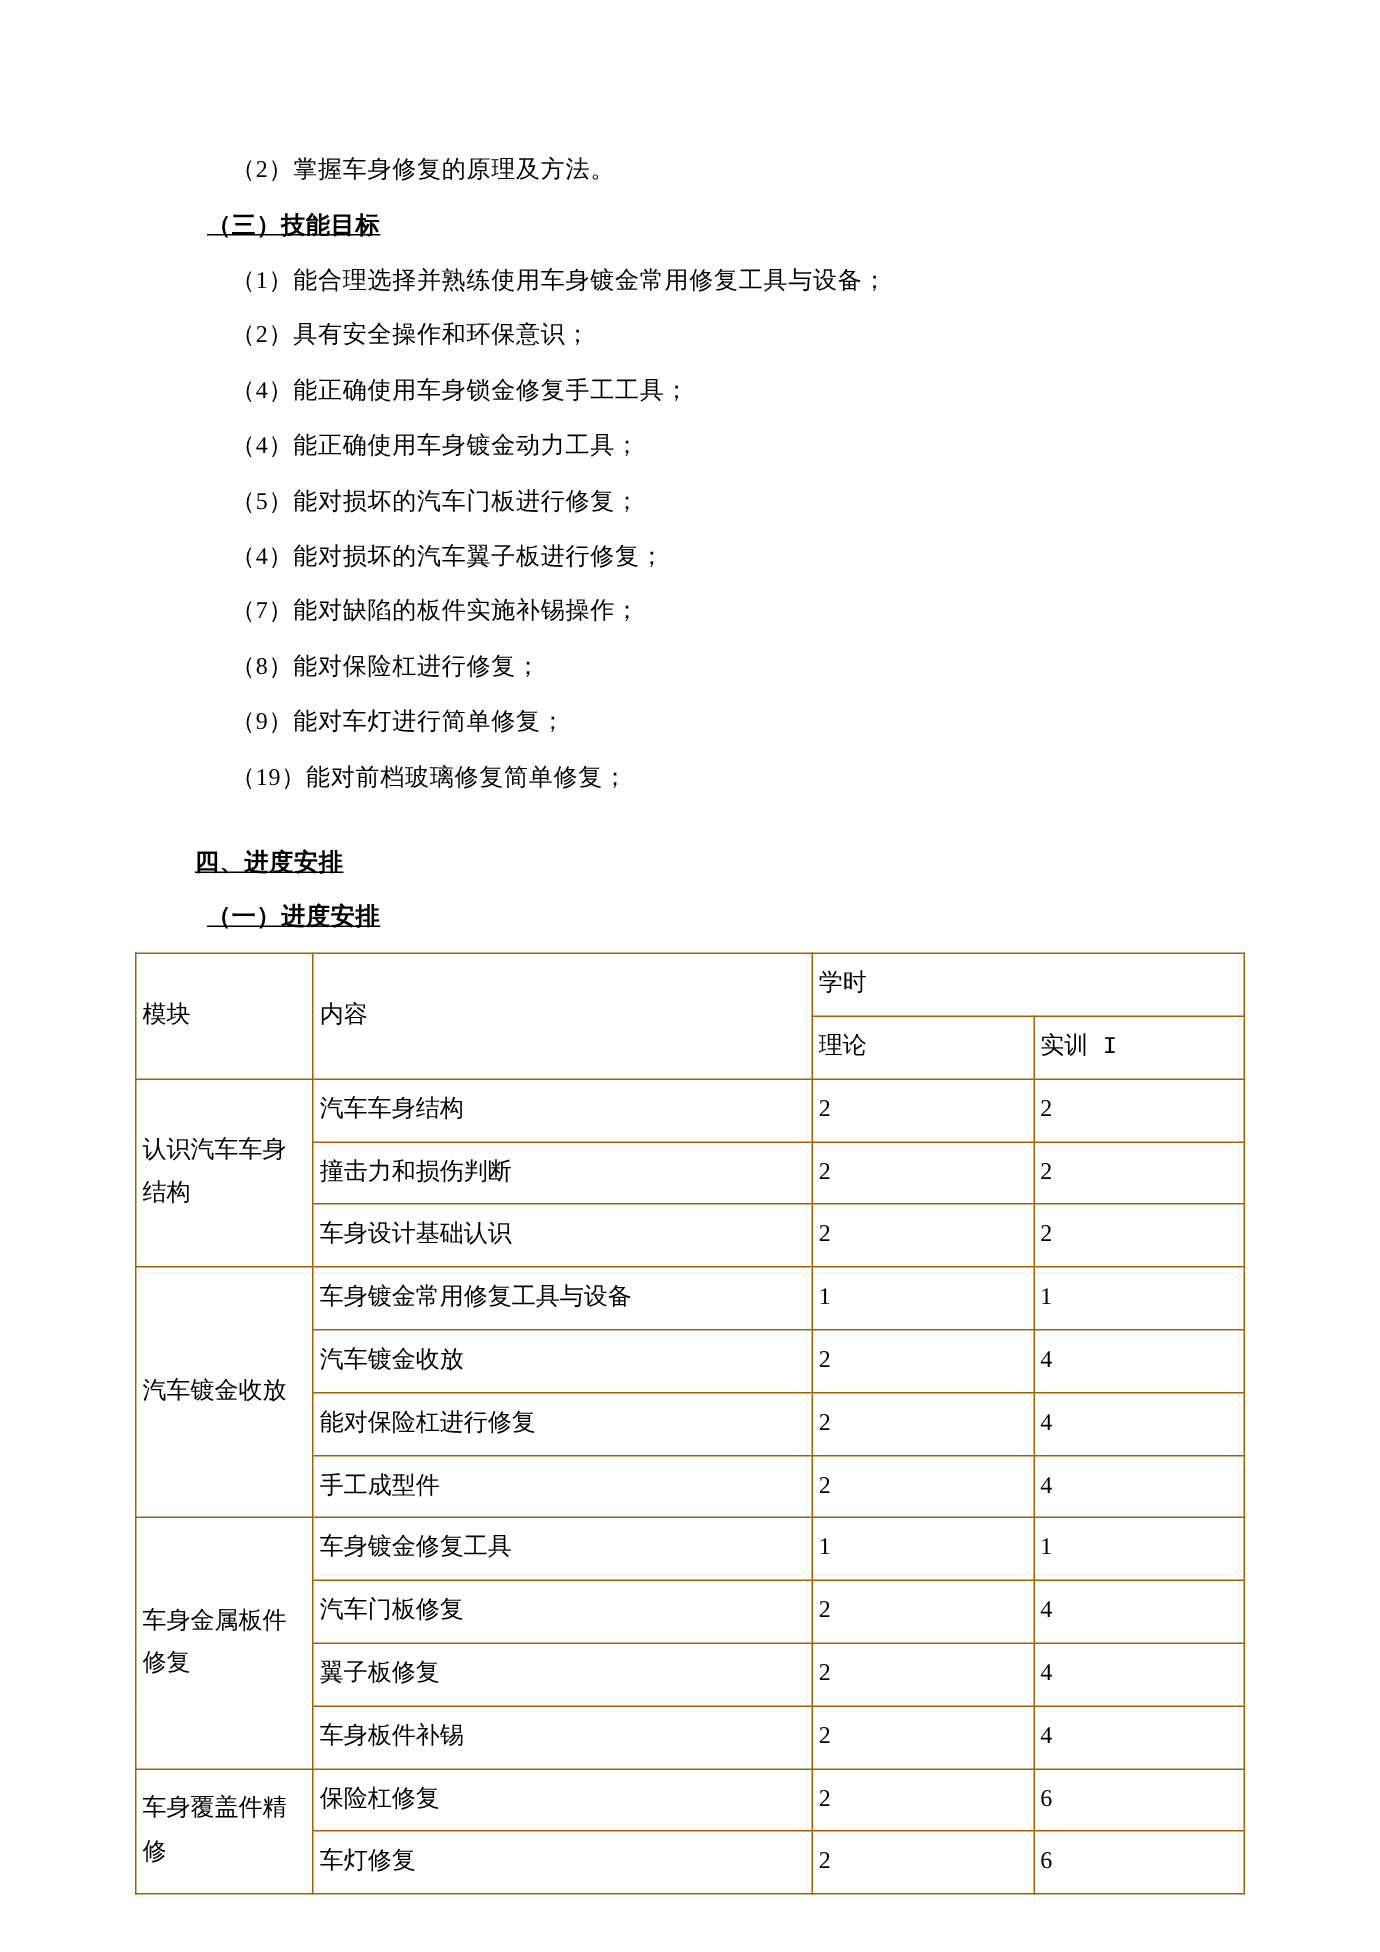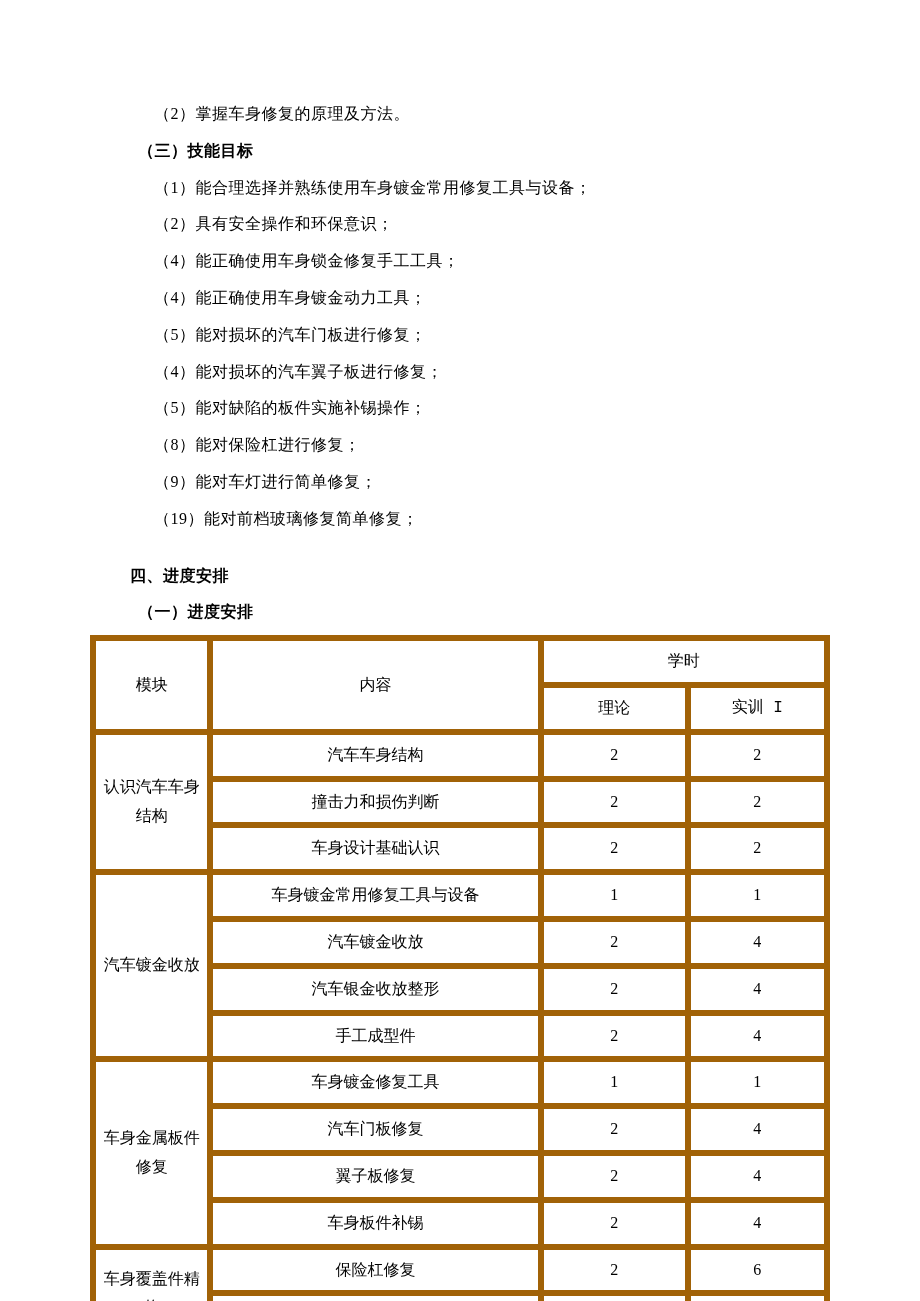--- a/index.html
+++ b/index.html
@@ -26,32 +26,33 @@
     .indent-1 {
       padding-left: 2.5em;
       margin-top: 28px;
     }
     p {
       margin-bottom: 8px;
       letter-spacing: 0.5px;
     }
     .bold {
       font-weight: bold;
+      text-decoration: underline;
     }
     table {
       border-collapse: collapse;
       width: 100%;
       margin-top: 8px;
       font-family: "SimSun", "宋体", serif;
       font-size: 16px;
     }
     table td, table th {
-      border: 6px solid #a16207;
+      border: 1px solid #a16207;
       padding: 6px 4px;
-      text-align: center;
+      text-align: left;
       vertical-align: middle;
       font-weight: normal;
     }
     .col-module {
       width: 16%;
     }
     .col-content {
       width: 45%;
     }
     .col-theory {
@@ -66,21 +67,21 @@
 <body>
 
 <p class="indent-2">（2）掌握车身修复的原理及方法。</p>
 <p class="indent-1-bold bold">（三）技能目标</p>
 <p class="indent-2">（1）能合理选择并熟练使用车身镀金常用修复工具与设备；</p>
 <p class="indent-2">（2）具有安全操作和环保意识；</p>
 <p class="indent-2">（4）能正确使用车身锁金修复手工工具；</p>
 <p class="indent-2">（4）能正确使用车身镀金动力工具；</p>
 <p class="indent-2">（5）能对损坏的汽车门板进行修复；</p>
 <p class="indent-2">（4）能对损坏的汽车翼子板进行修复；</p>
-<p class="indent-2">（5）能对缺陷的板件实施补锡操作；</p>
+<p class="indent-2">（7）能对缺陷的板件实施补锡操作；</p>
 <p class="indent-2">（8）能对保险杠进行修复；</p>
 <p class="indent-2">（9）能对车灯进行简单修复；</p>
 <p class="indent-2">（19）能对前档玻璃修复简单修复；</p>
 <p class="indent-1 bold">四、进度安排</p>
 <p class="indent-1-bold bold">（一）进度安排</p>
 
 <table>
   <tbody>
       <tr>
     <td class="col-module" rowspan="2">模块</td>
@@ -114,21 +115,21 @@
     <td>车身镀金常用修复工具与设备</td>
     <td>1</td>
     <td>1</td>
   </tr>
   <tr>
     <td>汽车镀金收放</td>
     <td>2</td>
     <td>4</td>
   </tr>
   <tr>
-    <td>汽车银金收放整形</td>
+    <td>能对保险杠进行修复</td>
     <td>2</td>
     <td>4</td>
   </tr>
   <tr>
     <td>手工成型件</td>
     <td>2</td>
     <td>4</td>
   </tr>
 
   <tr>

